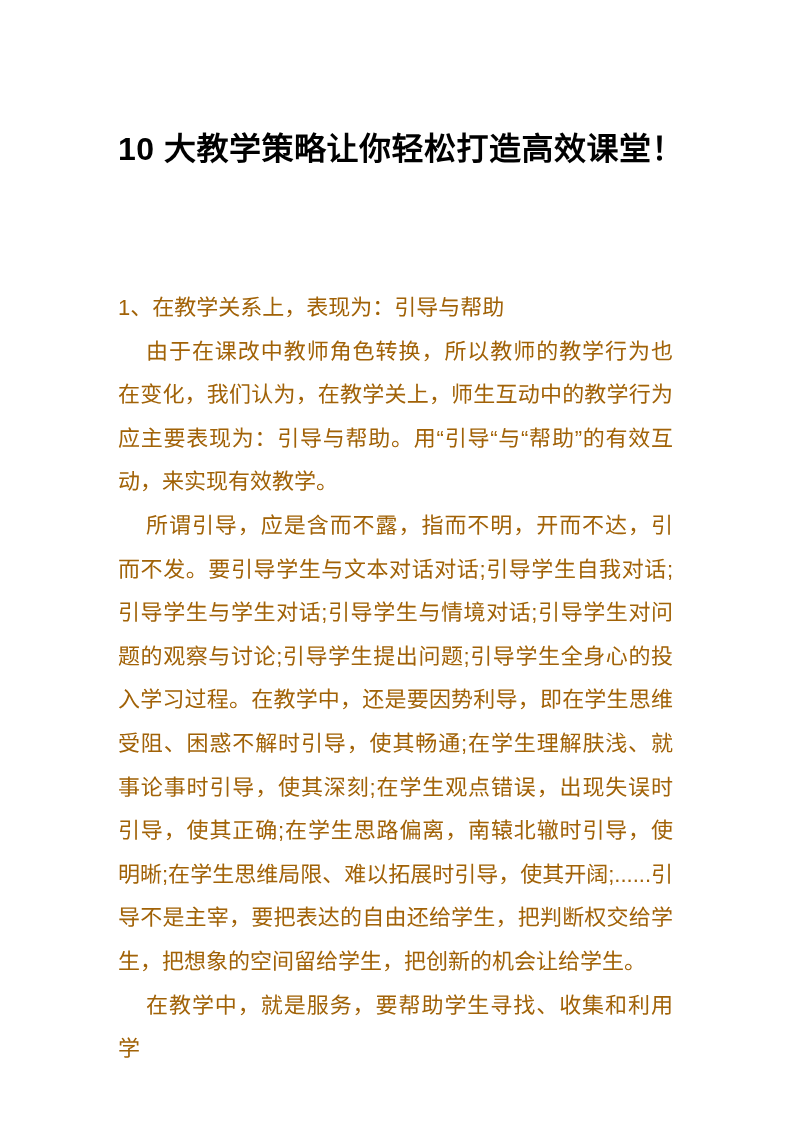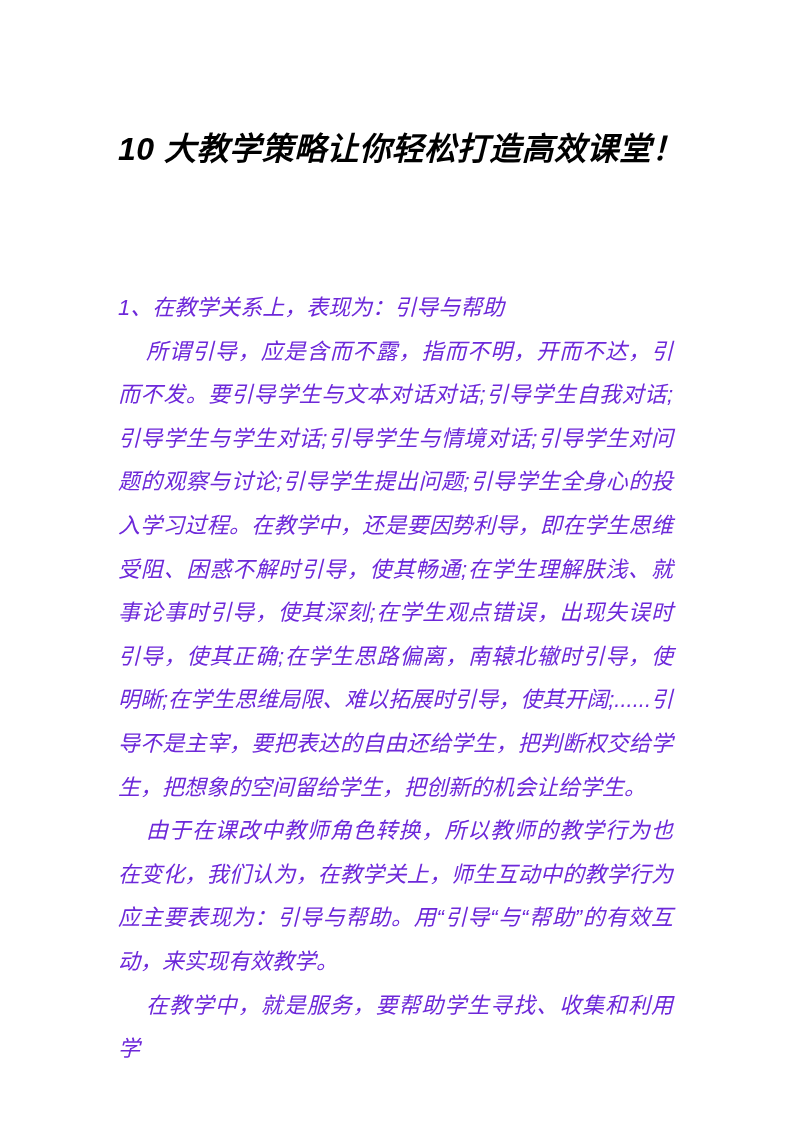--- a/index.html
+++ b/index.html
@@ -1,15 +1,15 @@
 <!DOCTYPE html>
 <html lang="zh-CN"><head>
 <meta charset="utf-8">
 <style>
-  * { margin: 0; padding: 0; box-sizing: border-box; font-style: italic; }
+  * { margin: 0; padding: 0; box-sizing: border-box; }
   html, body { background: #ffffff; }
   .page {
     position: relative;
     width: 793px;
     height: 1122px;
     margin: 0 auto;
     background: #ffffff;
     overflow: hidden;
     font-family: "Liberation Sans", "DejaVu Sans", sans-serif;
   }
@@ -43,22 +43,22 @@
   .para {
     text-indent: 28px;
   }
 </style>
 </head>
 <body>
 
 <div class="page" style="background: rgb(255, 255, 255);">
   <div class="content">
     <h1 class="doc-title" style="color: rgb(0, 0, 0);">10 大教学策略让你轻松打造高效课堂！</h1>
-    <div class="doc-body" style="color: #6d28d9;">
+    <div class="doc-body" style="color: #a16207;">
       <p class="section-heading">1、在教学关系上，表现为：引导与帮助</p>
       <div id="paragraphs">
+          <p class="para">由于在课改中教师角色转换，所以教师的教学行为也在变化，我们认为，在教学关上，师生互动中的教学行为应主要表现为：引导与帮助。用“引导“与“帮助”的有效互动，来实现有效教学。</p>
           <p class="para">所谓引导，应是含而不露，指而不明，开而不达，引而不发。要引导学生与文本对话对话;引导学生自我对话;引导学生与学生对话;引导学生与情境对话;引导学生对问题的观察与讨论;引导学生提出问题;引导学生全身心的投入学习过程。在教学中，还是要因势利导，即在学生思维受阻、困惑不解时引导，使其畅通;在学生理解肤浅、就事论事时引导，使其深刻;在学生观点错误，出现失误时引导，使其正确;在学生思路偏离，南辕北辙时引导，使明晰;在学生思维局限、难以拓展时引导，使其开阔;......引导不是主宰，要把表达的自由还给学生，把判断权交给学生，把想象的空间留给学生，把创新的机会让给学生。</p>
-          <p class="para">由于在课改中教师角色转换，所以教师的教学行为也在变化，我们认为，在教学关上，师生互动中的教学行为应主要表现为：引导与帮助。用“引导“与“帮助”的有效互动，来实现有效教学。</p>
           <p class="para">在教学中，就是服务，要帮助学生寻找、收集和利用学</p>
         </div>
     </div>
   </div>
 </div>
 
 </body></html>

